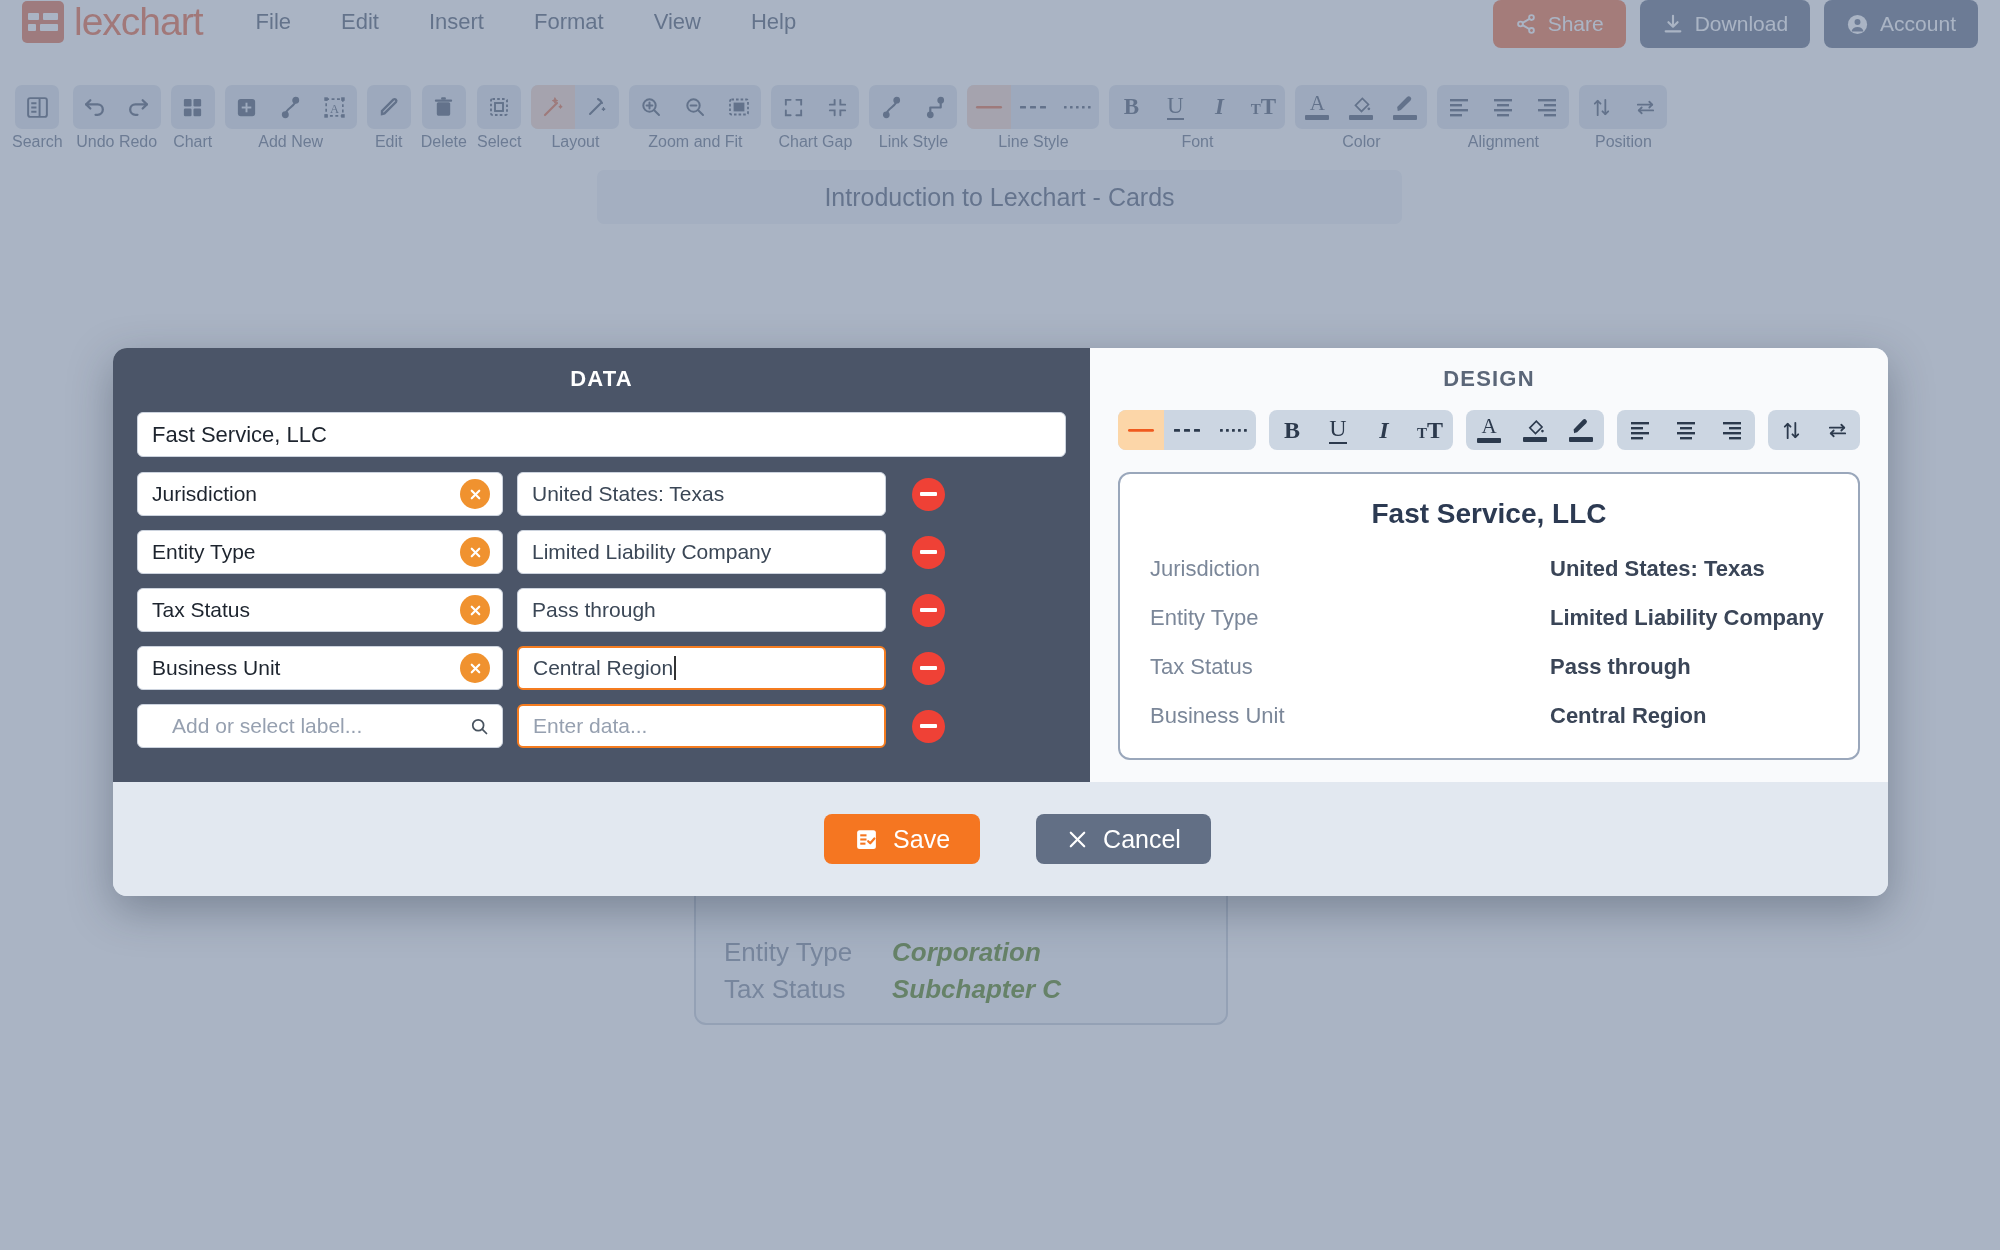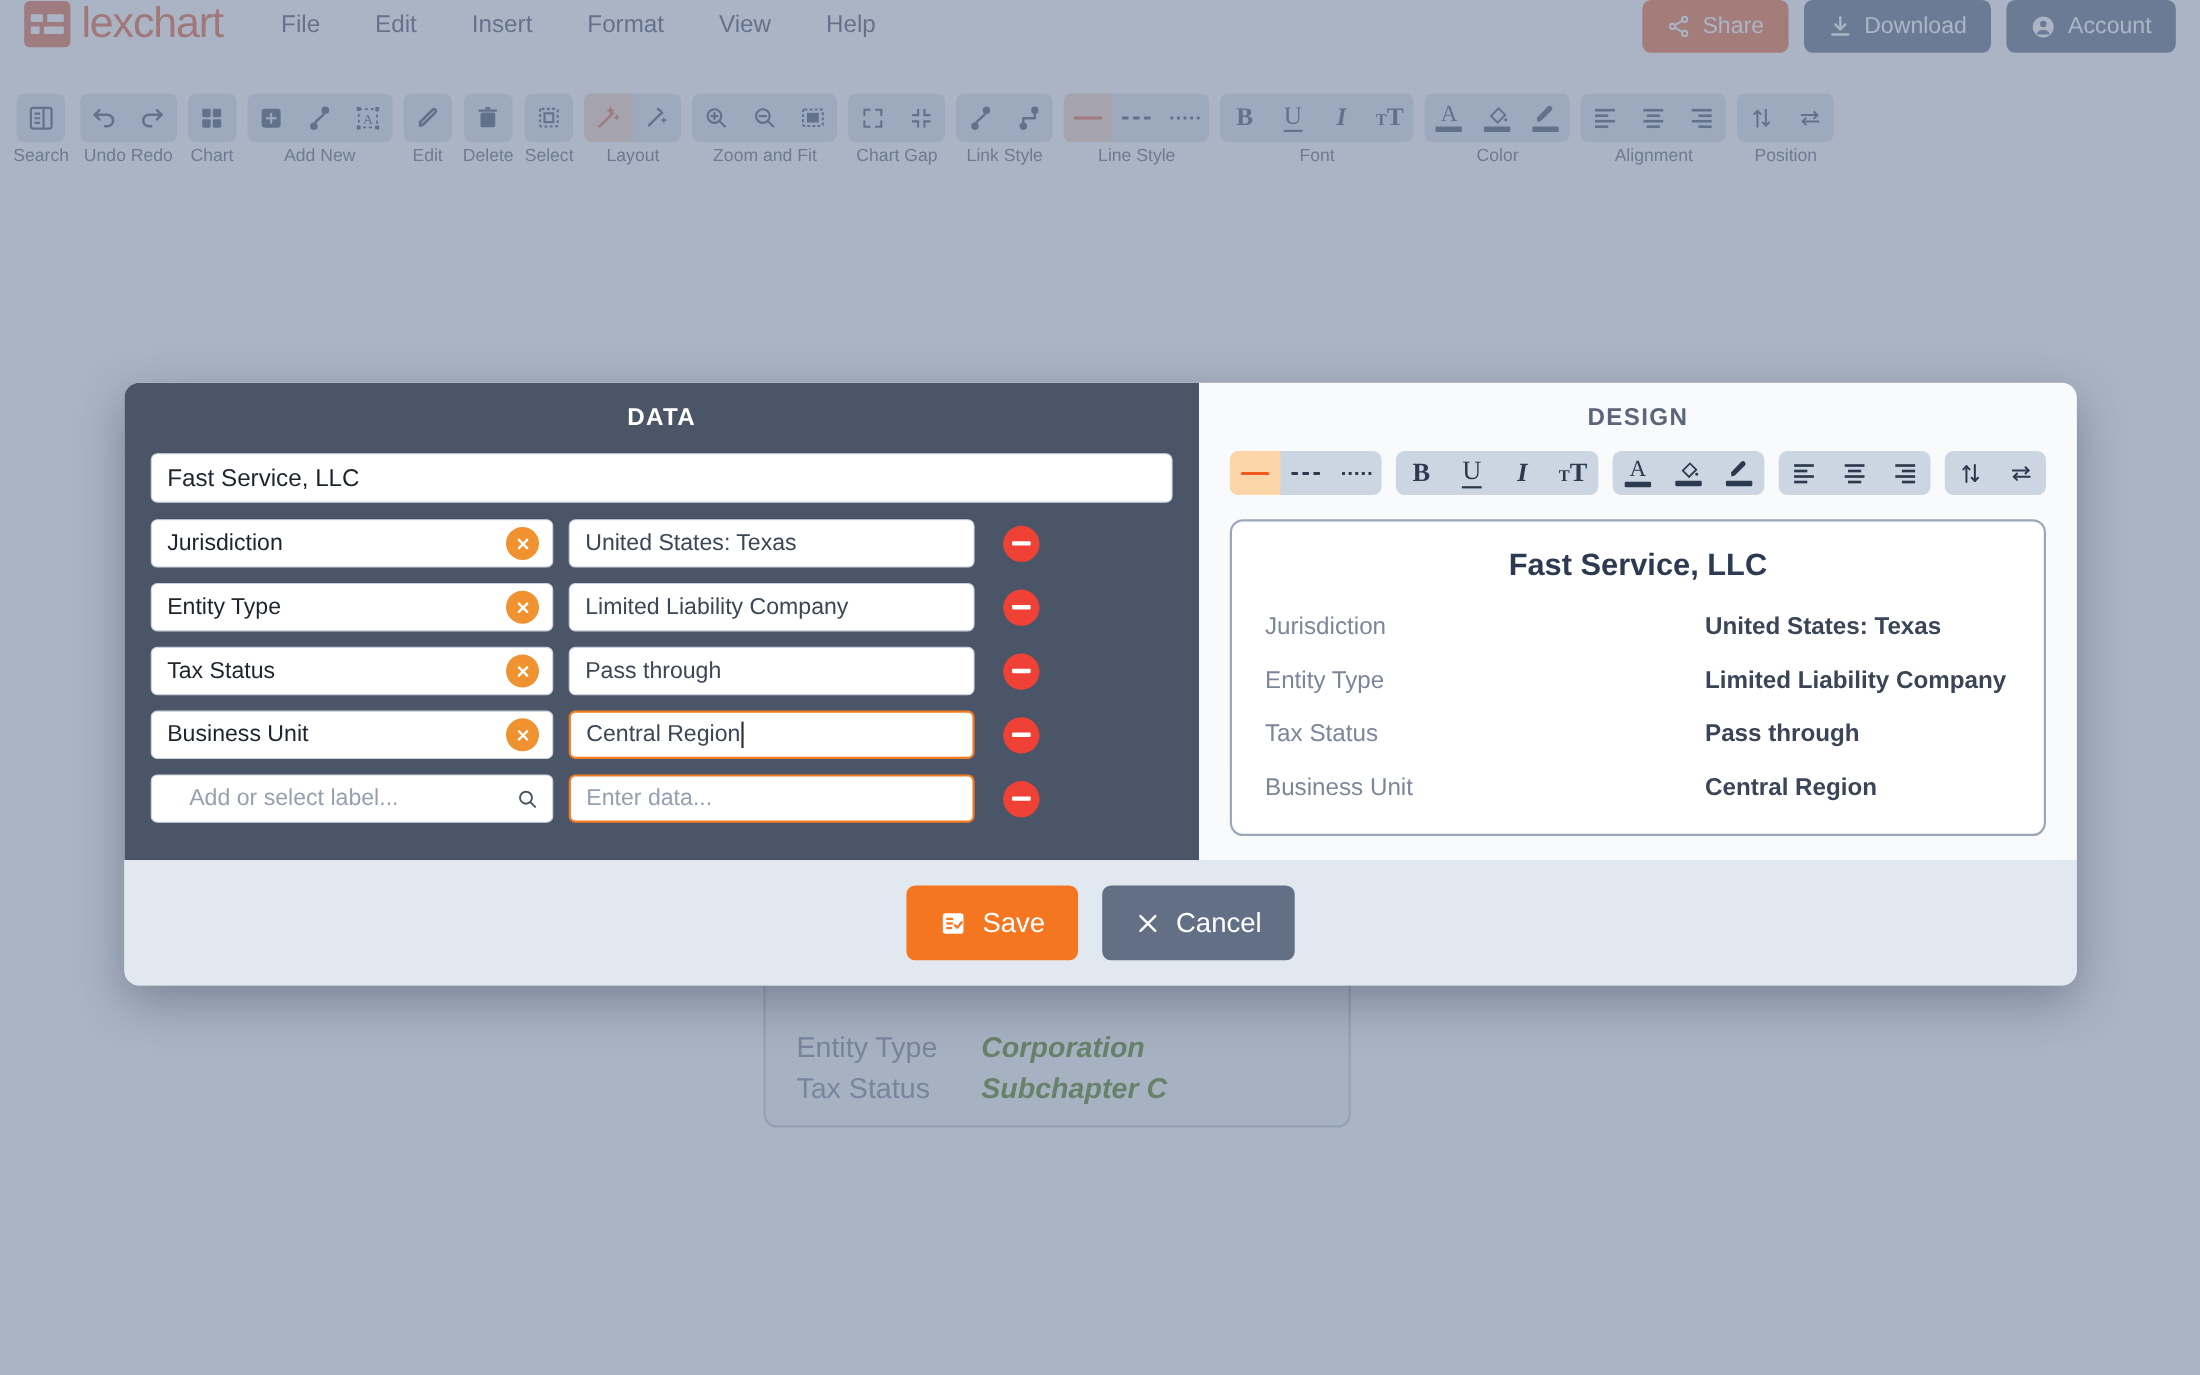--- a/index.html
+++ b/index.html
@@ -135,23 +135,24 @@
   }
   .pc-title { text-align: center; font-size: 28px; font-weight: bold; color: #2c3a52; margin-bottom: 26px; }
   .pc-row { display: flex; margin-bottom: 23px; }
   .pc-k { width: 400px; font-size: 22px; color: #7b8799; }
   .pc-v { font-size: 22px; font-weight: bold; color: #3a4557; }
 
   .modal-footer {
     flex: 1; background: #e2e8f0; display: flex; align-items: center; justify-content: center; gap: 22px;
   }
   .fbtn {
-    display: flex; align-items: center; gap: 14px; height: 68px; padding: 0 30px;
+    display: flex; align-items: center; gap: 14px; height: 50px; padding: 0 30px;
     border-radius: 8px; font-size: 25px; color: #fff; border: none; cursor: pointer;
     font-family: "Liberation Sans", sans-serif;
+    margin-left: 34px;
   }
   .btn-save { background: #f57621; }
   .btn-cancel { background: #626f85; }
 </style>
 </head>
 <body>
 
 <div id="root">
   <div id="app-layer">
 
@@ -537,20 +538,23 @@
                 <polyline points="8 12 5 15 8 18"></polyline>
             </svg>
           </div>
         </div>
         <div class="tlabel">Position</div>
       </div>
 
     </div>
 
     <div class="canvas">
+      <div class="chart-title-box">
+        <span class="chart-title">Introduction to Lexchart - Cards</span>
+      </div>
       <div class="bgcard">
         <div class="bgrow">
           <span class="bgk">Entity Type</span>
           <span class="bgv">Corporation</span>
         </div>
         <div class="bgrow">
           <span class="bgk">Tax Status</span>
           <span class="bgv">Subchapter C</span>
         </div>
       </div>

